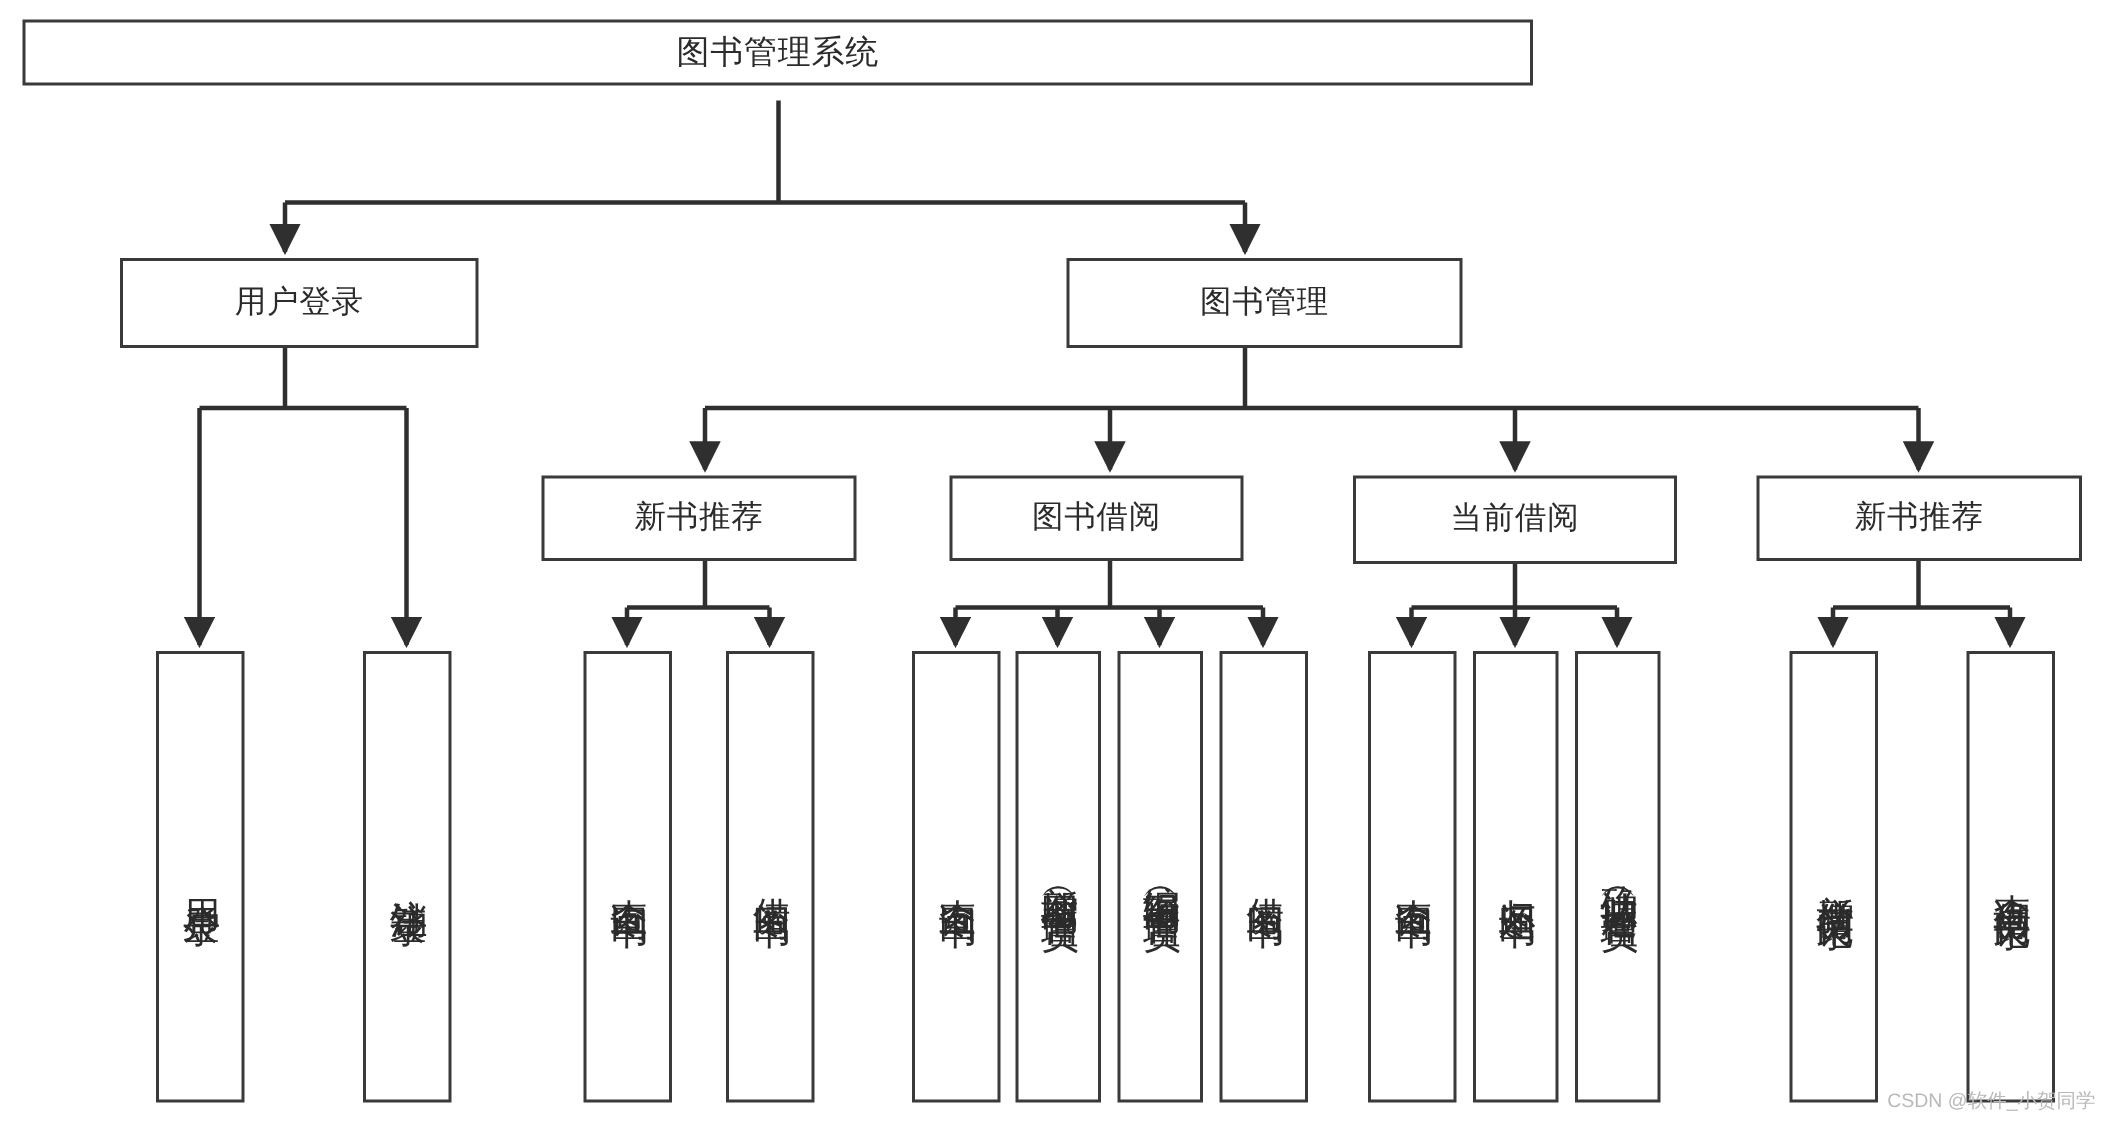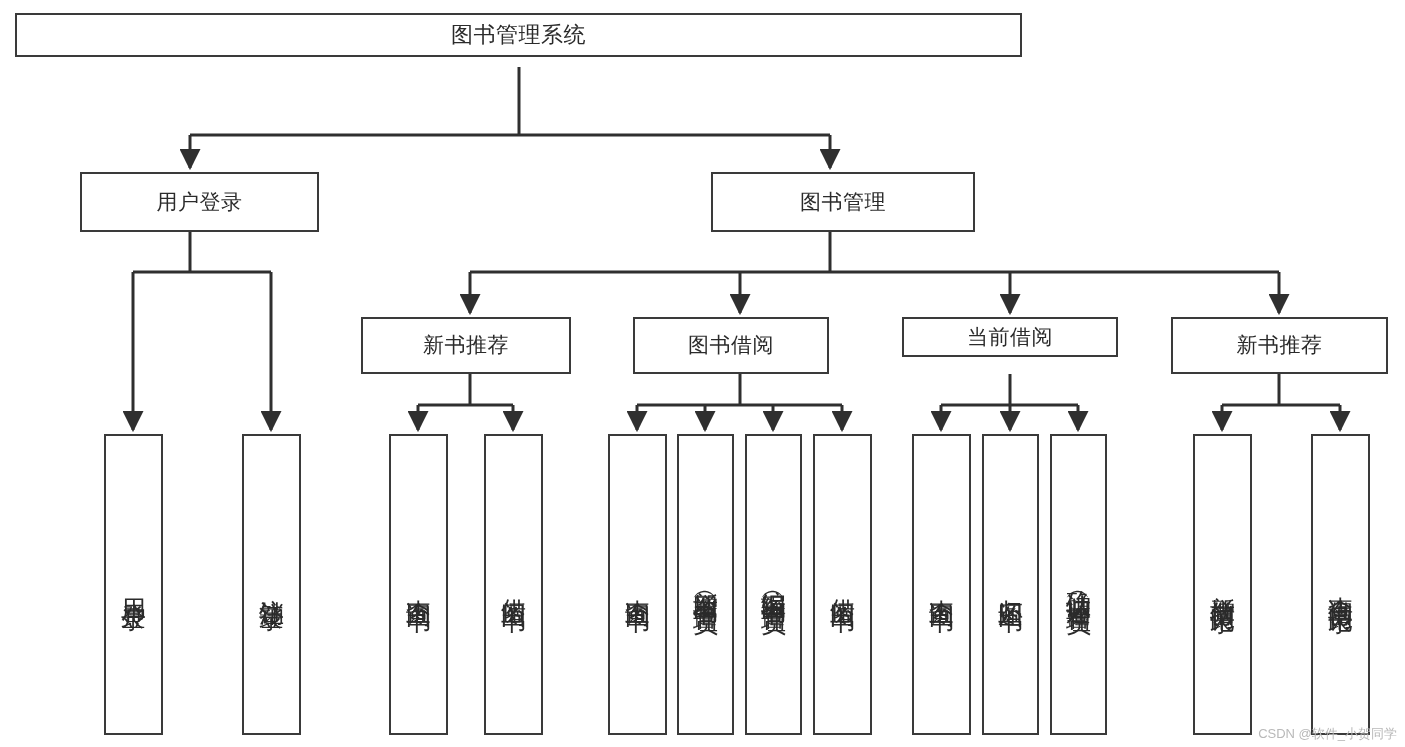--- a/index.html
+++ b/index.html
@@ -139,21 +139,21 @@
   </div>
 
   <div class="node node-h" style="left:361px; top:317px; width:210px; height:57px;">
     <span class="label">新书推荐</span>
   </div>
 
   <div class="node node-h" style="left:633px; top:317px; width:196px; height:57px;">
     <span class="label">图书借阅</span>
   </div>
 
-  <div class="node node-h" style="left:902px; top:317px; width:216px; height:40px;">
+  <div class="node node-h" style="left:902px; top:317px; width:216px; height:59px;">
     <span class="label">当前借阅</span>
   </div>
 
   <div class="node node-h" style="left:1171px; top:317px; width:217px; height:57px;">
     <span class="label">新书推荐</span>
   </div>
 
   <div class="node node-v" style="left:104px; top:434px; width:59px; height:301px;">
     <span class="label">用户登录</span>
   </div>

